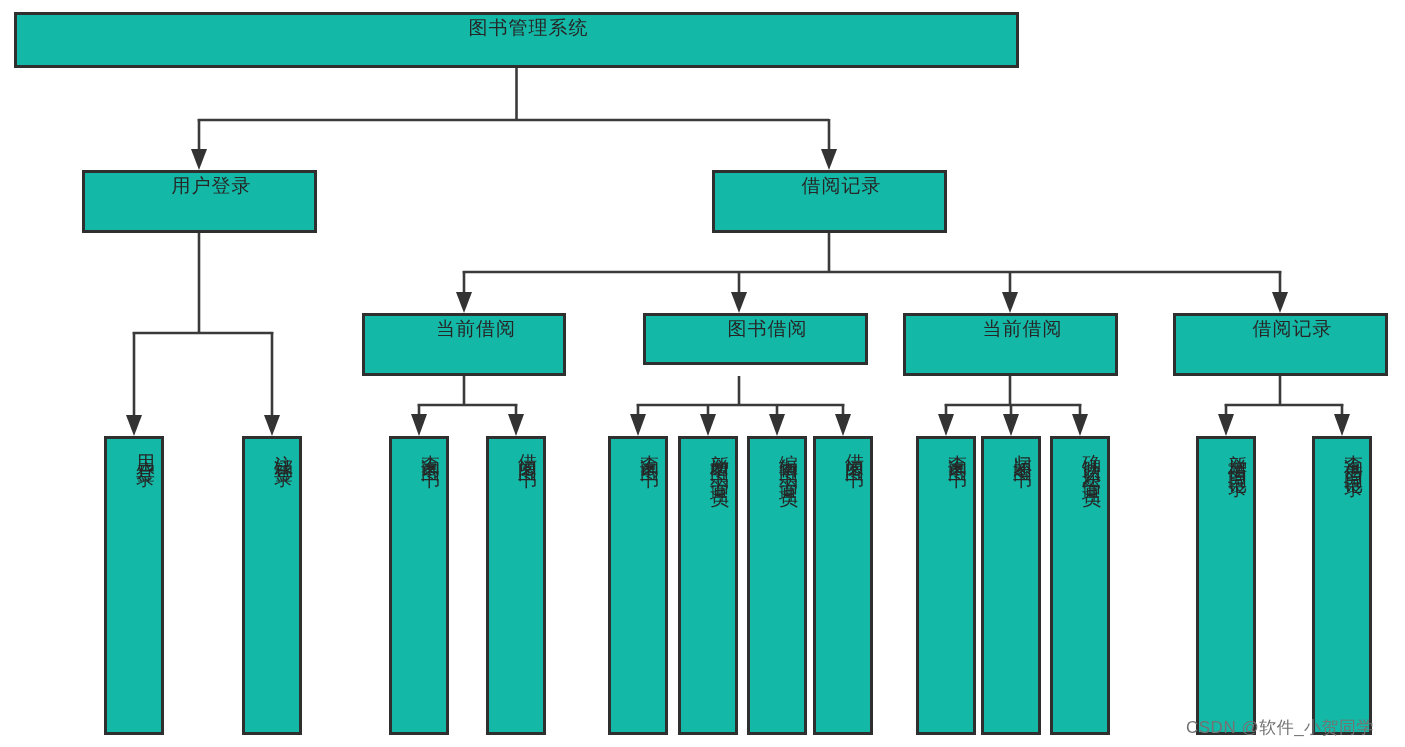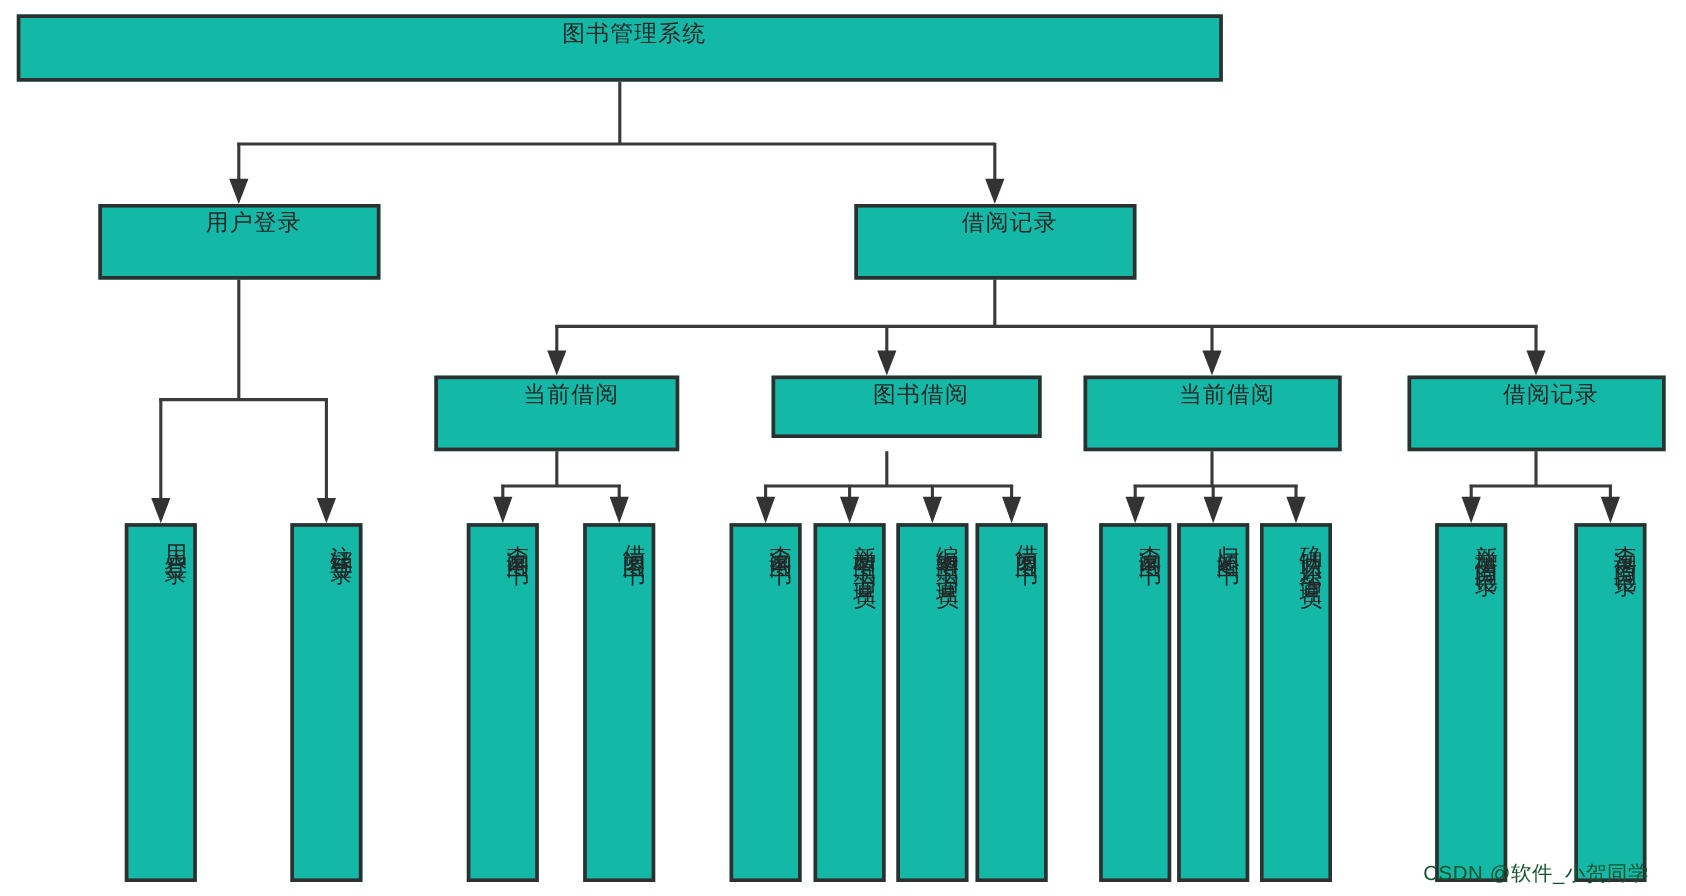--- a/index.html
+++ b/index.html
@@ -13,21 +13,21 @@
     display:flex;justify-content:center;color:#262626;padding-left:24px;
   }
   .hnode{font-size:19px;letter-spacing:1px;}
   .root{font-size:19px;}
   .leaf{width:60px;height:299px;top:436px;}
   .leaf .vtext{
     writing-mode:vertical-rl;text-orientation:mixed;
     font-size:19px;line-height:1;letter-spacing:5px;color:#262626;
   }
   .watermark{
-    position:absolute;left:1186px;top:716px;font-size:17px;color:#14532d;
+    position:absolute;left:1186px;top:716px;font-size:17px;color:#737373;
     letter-spacing:0.5px;white-space:nowrap;
   }
 </style>
 </head>
 <body>
 
 <div class="stage">
 
   <svg class="connectors" viewBox="0 0 1405 747" xmlns="http://www.w3.org/2000/svg">
 

